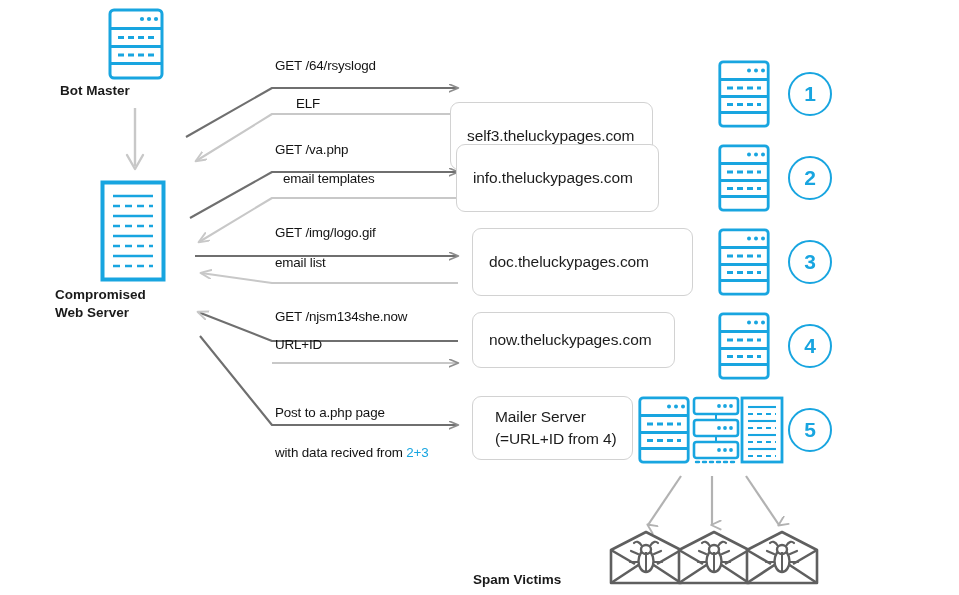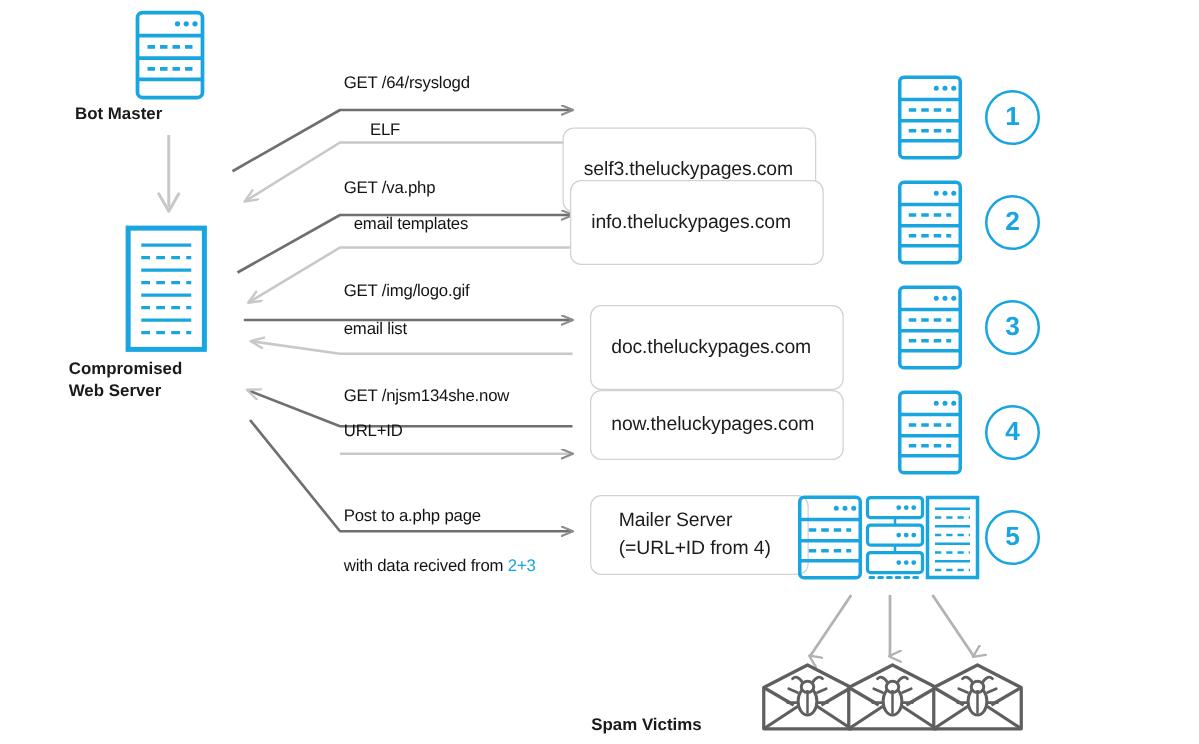--- a/index.html
+++ b/index.html
@@ -206,28 +206,28 @@
 
   <div class="flow-label" style="left:275px; top:405px;">Post to a.php page</div>
   <div class="flow-label" style="left:275px; top:433px;margin-top:12px;"><span>with data recived from </span><span class="hl">2+3</span></div>
 
   <div class="domain-box" style="left:450px; top:60px; width:203px; height:68px;margin-top:42px;">
     <span class="domain-text">self3.theluckypages.com</span>
   </div>
   <div class="domain-box" style="left:456px; top:144px; width:203px; height:68px;">
     <span class="domain-text">info.theluckypages.com</span>
   </div>
-  <div class="domain-box" style="left:472px; top:228px; width:203px; height:68px;margin-top:16px;">
+  <div class="domain-box" style="left:472px; top:228px; width:221px; height:68px;">
     <span class="domain-text">doc.theluckypages.com</span>
   </div>
   <div class="domain-box" style="left:472px; top:312px; width:203px; height:56px;">
     <span class="domain-text">now.theluckypages.com</span>
   </div>
 
-  <div class="mailer-box" style="left:472px; top:396px; width:175px; height:64px;padding-left:22px;">
+  <div class="mailer-box" style="left:472px; top:396px; width:161px; height:64px;padding-left:22px;">
     <span class="mailer-line">Mailer Server</span>
     <span class="mailer-line">(=URL+ID from 4)</span>
   </div>
 
   <div class="node" style="left:718px; top:60px;">
     <svg width="52" height="68" viewBox="0 0 52 68">
       <rect x="1.8" y="1.8" width="48.4" height="64.4" rx="3.5" ry="3.5" fill="none" stroke="#18a5e0" stroke-width="2.8"></rect>
       <line x1="1.8" y1="19.5" x2="50.2" y2="19.5" stroke="#18a5e0" stroke-width="2.8"></line>
       <line x1="1.8" y1="36.5" x2="50.2" y2="36.5" stroke="#18a5e0" stroke-width="2.8"></line>
       <line x1="1.8" y1="52.5" x2="50.2" y2="52.5" stroke="#18a5e0" stroke-width="2.8"></line>

